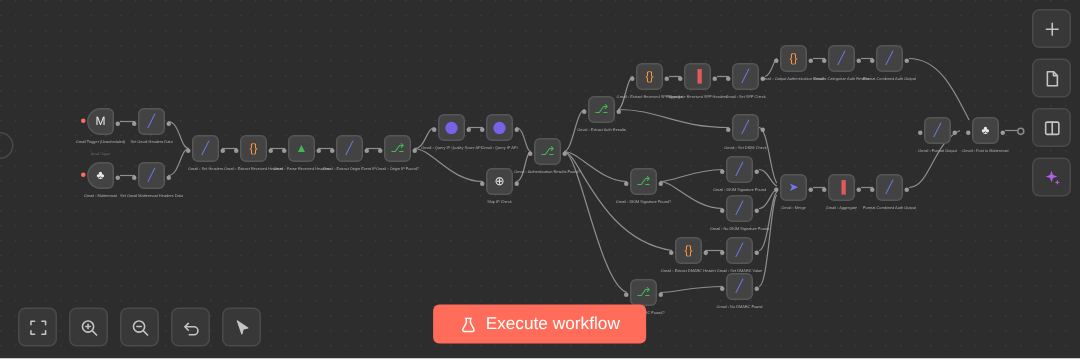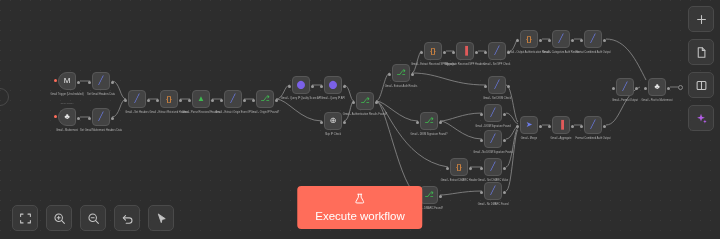--- a/index.html
+++ b/index.html
@@ -126,21 +126,20 @@
     display: flex; align-items: center; gap: 6px;
     background: #ff6d5a;
     color: #fff;
     border: none;
     border-radius: 4px;
     padding: 7px 18px;
     font-size: 11.5px;
     font-family: "Liberation Sans", sans-serif;
     cursor: pointer;
     white-space: nowrap;
-    flex-direction: column;
   }
   #execute-workflow-button svg { display: block; }
 
   
   #right-sidebar {
     position: absolute;
     right: 6px; top: 6px;
     display: flex; flex-direction: column; gap: 7px;
   }
   .side-btn {

